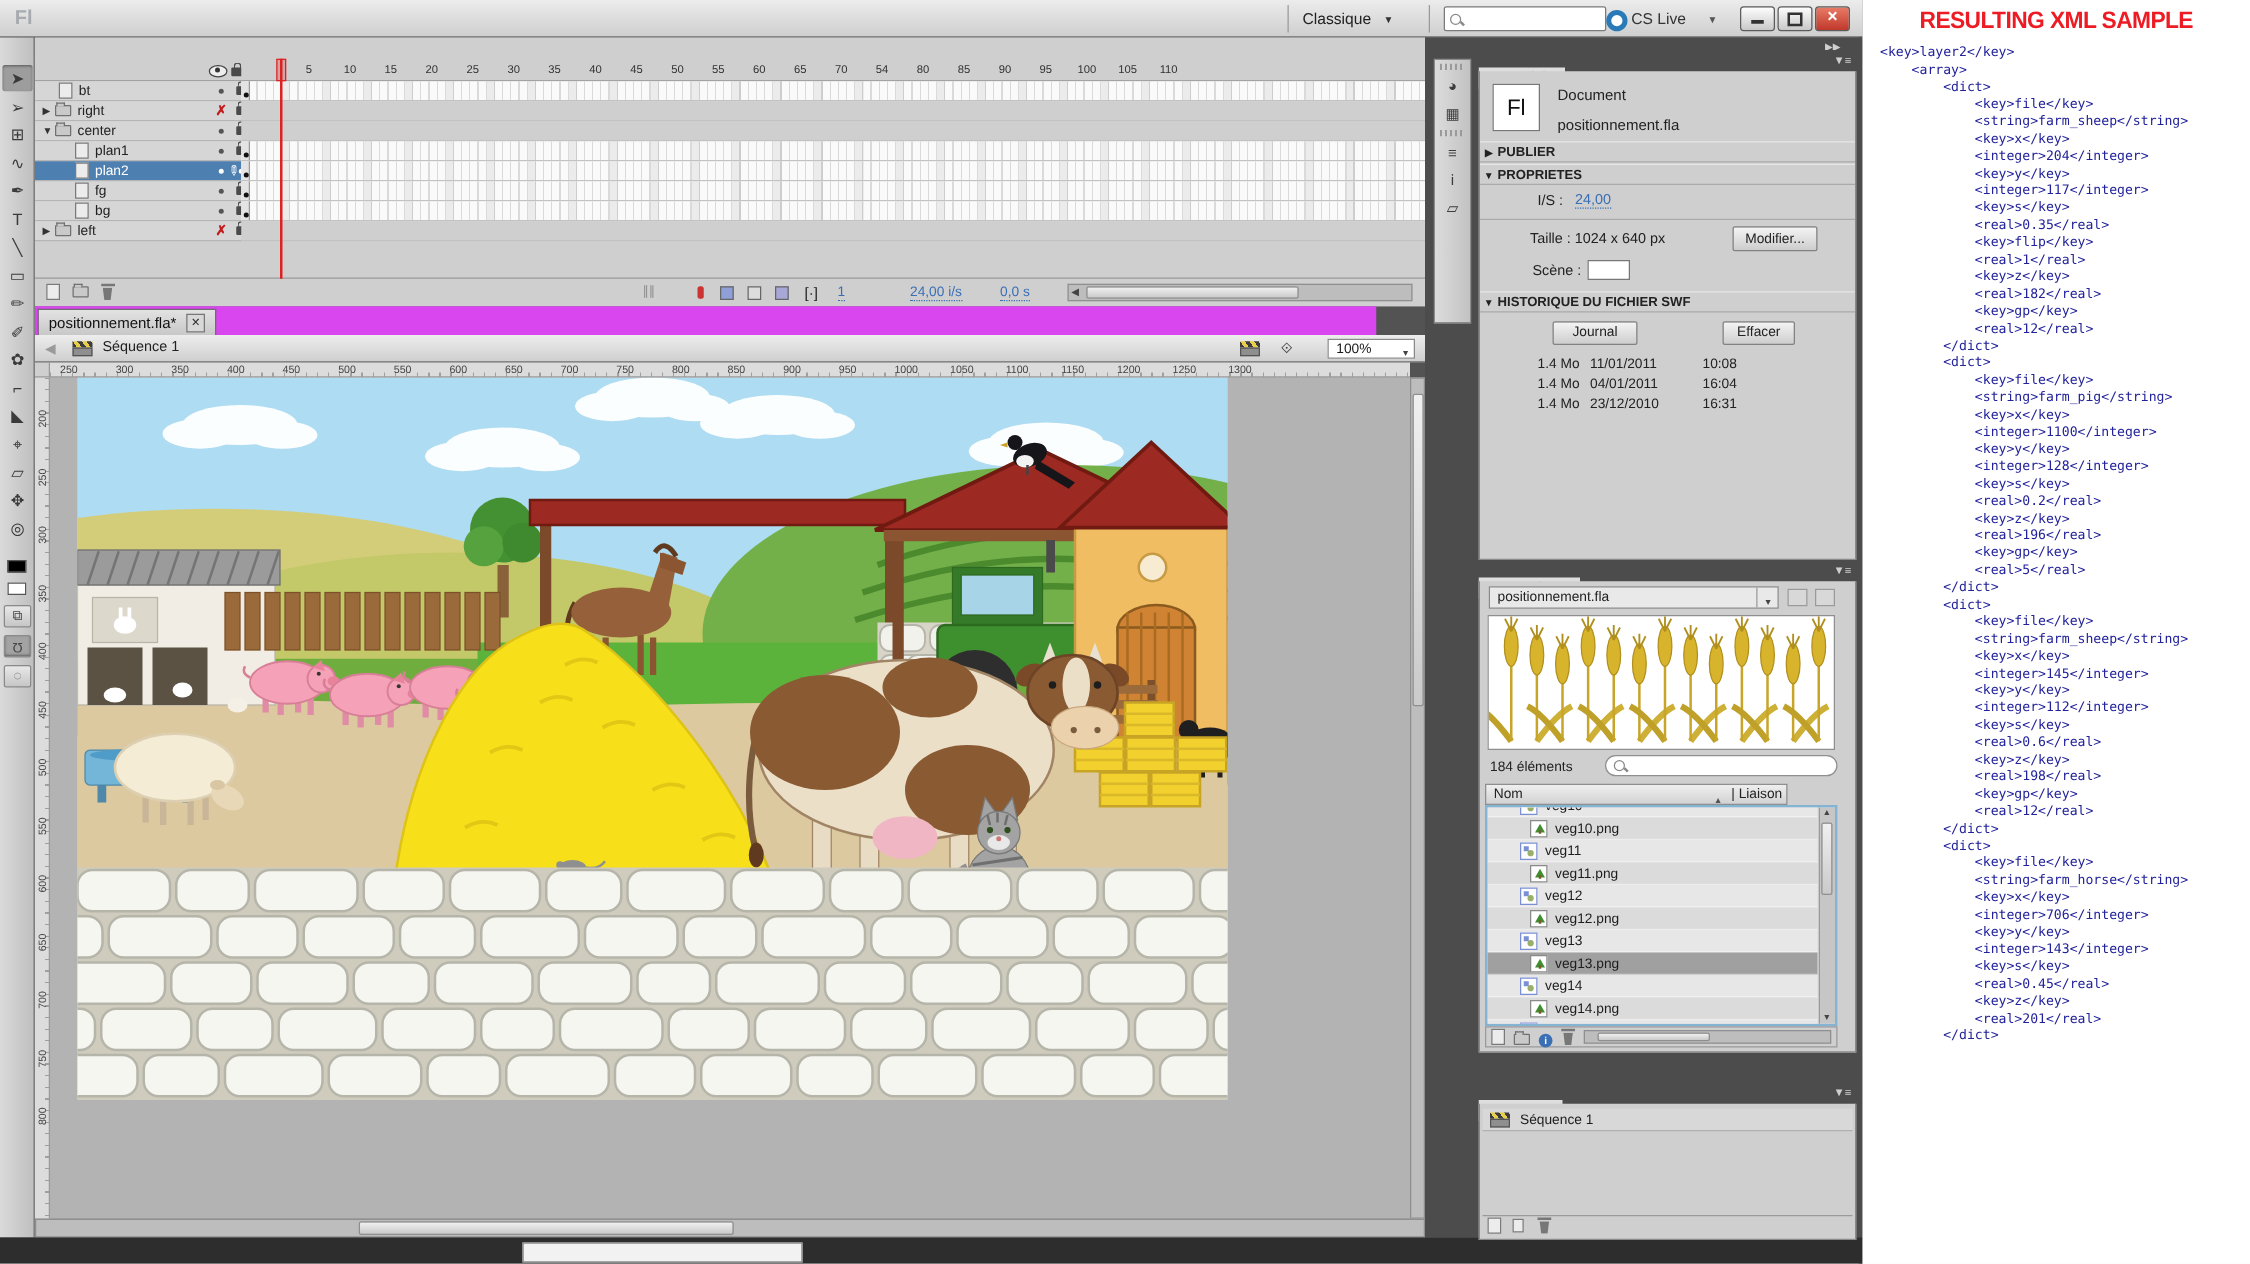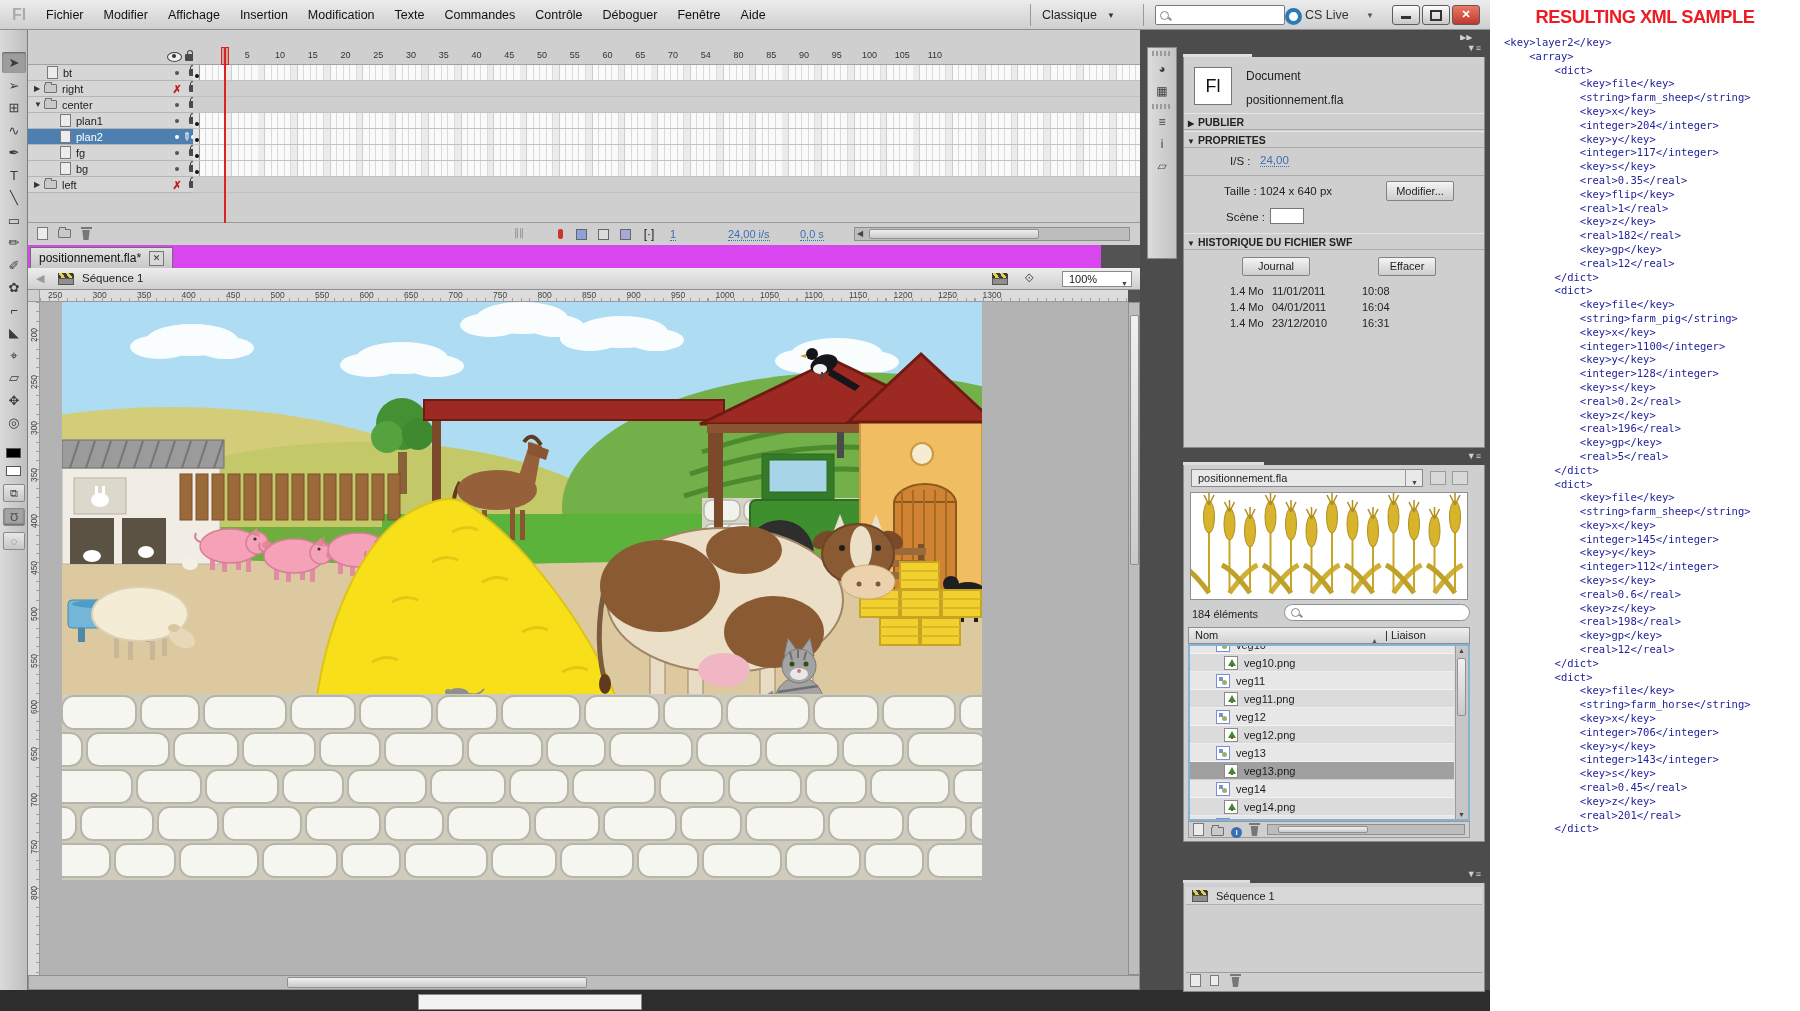--- a/index.html
+++ b/index.html
@@ -108,21 +108,21 @@
   .sechdr{position:absolute;left:0;width:100%;height:17px;border-top:1px solid #e6e6e6;border-bottom:1px solid #aaa;box-sizing:border-box;font-size:10.5px;font-weight:bold;color:#222;line-height:16px;}
   .sechdr .tri{display:inline-block;width:14px;text-align:center;font-size:8px;}
   .btn{background:linear-gradient(#f4f4f4,#cdcdcd);border:1px solid #828282;border-radius:2px;font-size:11px;color:#222;text-align:center;box-sizing:border-box;}
   .library{position:absolute;left:1183px;top:448px;width:302px;height:394px;}
   .combo{position:absolute;left:7px;top:4px;width:232px;height:18px;background:#e9e9e9;border:1px solid #8a8a8a;box-sizing:border-box;font-size:11px;line-height:16px;padding-left:6px;color:#222;}
   .combo .dv{position:absolute;right:16px;top:0;width:1px;height:16px;background:#9a9a9a;}
   .combo .za{position:absolute;right:4px;top:5px;font-size:7px;color:#444;}
   .libpreview{position:absolute;left:6px;top:27px;width:278px;height:108px;background:#fff;border:1px solid #8f8f8f;box-sizing:border-box;}
   .librow-count{position:absolute;left:8px;top:143px;font-size:11px;color:#222;}
   .libsearch{position:absolute;left:100px;top:139px;width:186px;height:17px;background:#fff;border:1px solid #8f8f8f;border-radius:9px;display:flex;align-items:center;padding-left:6px;box-sizing:border-box;}
-  .libhdr{position:absolute;left:4px;top:162px;width:282px;height:17px;background:linear-gradient(#efefef,#d2d2d2);border:1px solid #8f8f8f;box-sizing:border-box;font-size:11px;color:#222;line-height:15px;}
+  .libhdr{position:absolute;left:4px;top:162px;width:242px;height:17px;background:linear-gradient(#efefef,#d2d2d2);border:1px solid #8f8f8f;box-sizing:border-box;font-size:11px;color:#222;line-height:15px;}
   .liblist{position:absolute;left:4px;top:179px;width:282px;height:177px;background:#dedede;border:2px solid #84b3d4;box-sizing:border-box;overflow:hidden;}
   .librow{position:absolute;left:0;width:264px;height:18px;display:flex;align-items:center;font-size:11px;color:#1d1d1d;box-sizing:border-box;border-bottom:1px solid rgba(255,255,255,.5);}
   .librow.odd{background:#e7e7e7;} .librow.even{background:#dbdbdb;}
   .librow.sel{background:#a0a0a0;}
   .sym-ic{width:14px;height:14px;background:#fff;border:1px solid #7a8fd4;position:relative;box-sizing:border-box;flex:0 0 auto;}
   .sym-ic::before{content:"";position:absolute;left:2px;top:2px;width:4px;height:4px;background:#7a8fd4;}
   .sym-ic::after{content:"";position:absolute;right:2px;bottom:2px;width:5px;height:5px;border-radius:50%;background:#9ab06a;}
   .bmp-ic{width:14px;height:14px;background:#fff;border:1px solid #8a8a8a;position:relative;box-sizing:border-box;flex:0 0 auto;}
   .bmp-ic::before{content:"";position:absolute;left:3px;top:2px;width:0;height:0;border-left:4px solid transparent;border-right:4px solid transparent;border-bottom:7px solid #3f8f31;}
   .bmp-ic::after{content:"";position:absolute;left:6px;bottom:2px;width:2px;height:3px;background:#7a5a2e;}
@@ -138,33 +138,20 @@
   .xml-code{position:absolute;left:14px;top:36px;margin:0;font-family:"DejaVu Sans Mono",monospace;font-size:10.5px;line-height:13.8px;color:#22229a;white-space:pre;}
 </style>
 </head>
 <body>
 
 <div id="app">
   <div class="win">
 
     <div class="menubar">
       <div class="applogo">Fl</div>
-      <div class="menus" id="menus">
-          <span class="menu-item">Fichier</span>
-          <span class="menu-item">Modifier</span>
-          <span class="menu-item">Affichage</span>
-          <span class="menu-item">Insertion</span>
-          <span class="menu-item">Modification</span>
-          <span class="menu-item">Texte</span>
-          <span class="menu-item">Commandes</span>
-          <span class="menu-item">Contrôle</span>
-          <span class="menu-item">Déboguer</span>
-          <span class="menu-item">Fenêtre</span>
-          <span class="menu-item">Aide</span>
-        </div>
       <div class="chromesep" style="left:1030px"></div>
       <div class="wsp">
         <span>Classique</span>
         <span class="tri">▼</span>
       </div>
       <div class="chromesep" style="left:1143px"></div>
       <div class="searchbox">
         <span class="mag"></span>
         <input value="" style="">
       </div>

